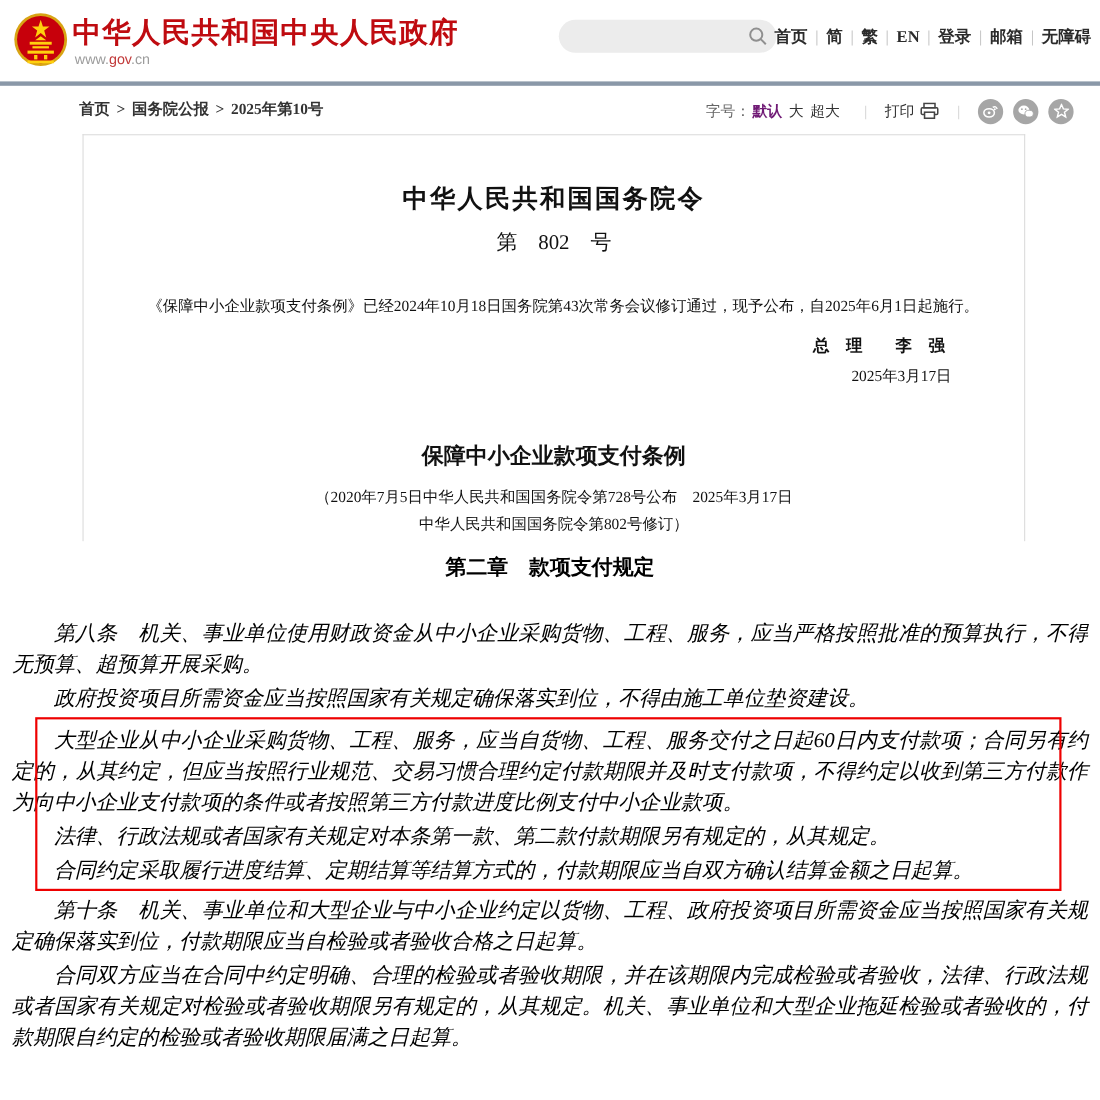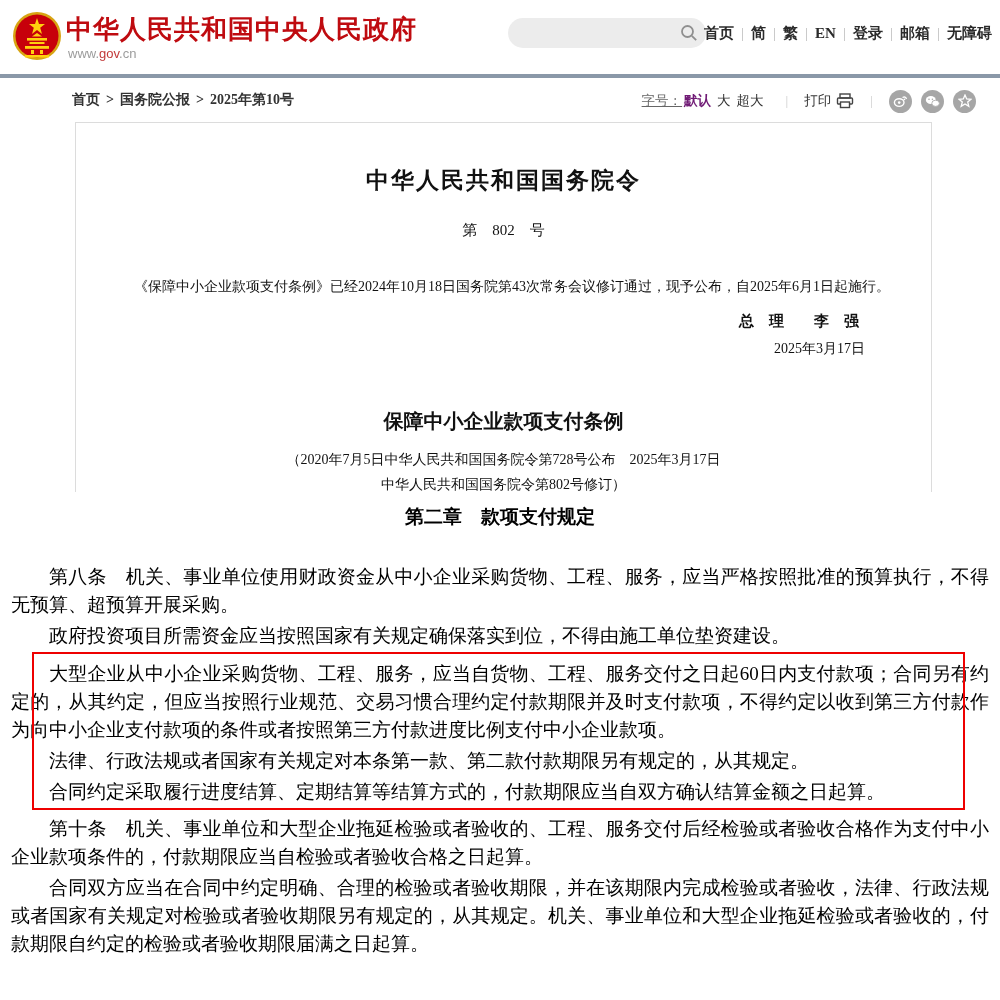--- a/index.html
+++ b/index.html
@@ -26,46 +26,46 @@
 
   .divider{position:absolute;top:74px;left:0;width:1000px;height:4px;background:#8a98a8;}
 
   
   .crumb-row{position:absolute;top:88px;left:72px;right:60px;height:26px;}
   .breadcrumb{position:absolute;left:0;top:3px;font-size:14px;font-weight:bold;color:#333;}
   .breadcrumb .sep{font-weight:bold;color:#333;padding:0 6px;}
   .breadcrumb .link{cursor:pointer;}
   .toolbar{position:absolute;right:0;top:0;display:flex;align-items:center;height:26px;
            font-size:13.5px;color:#555;}
-  .toolbar .lbl{color:#666;text-decoration:underline;}
+  .toolbar .lbl{color:#666;}
   .toolbar .opt-default{color:#701a75;font-weight:bold;margin:0 6px 0 2px;cursor:pointer;}
   .toolbar .opt{color:#333;margin-right:6px;cursor:pointer;}
   .toolbar .bar{color:#ccc;margin:0 16px;}
   .toolbar .print{color:#333;cursor:pointer;display:flex;align-items:center;}
   .toolbar .print svg{margin-left:5px;}
   .share{display:flex;gap:9px;}
   .circle-icon{width:23px;height:23px;border-radius:50%;background:#a6a6a6;display:flex;
                align-items:center;justify-content:center;cursor:pointer;}
 
   
   .doc-box{position:absolute;top:122px;left:75px;width:857px;height:370px;background:#fff;
            border:1px solid #dcdcdc;border-bottom:none;box-sizing:border-box;}
   .decree-title{margin-top:42px;text-align:center;font-size:23px;font-weight:bold;letter-spacing:2px;}
-  .decree-no{margin-top:25px;text-align:center;font-size:15px;}
+  .decree-no{margin-top:11px;text-align:center;font-size:19px;}
   .announce{margin:35px 30px 0;font-size:14px;line-height:24px;text-indent:2em;text-align:justify;}
   .sign{margin-top:13px;padding-right:72px;text-align:right;font-size:15px;font-weight:bold;}
   .sign-date{margin-top:9px;padding-right:66px;text-align:right;font-size:14px;}
   .reg-title{margin-top:50px;text-align:center;font-size:20px;font-weight:bold;}
   .reg-sub{margin-top:12px;text-align:center;font-size:14px;line-height:25px;}
 
   
   .content{position:absolute;top:497px;left:0;width:1000px;padding:0 11px;box-sizing:border-box;
            font-size:19px;line-height:28px;text-align:justify;color:#000;}
   .chapter{text-align:center;font-weight:bold;font-size:19px;margin:6px 0 32px;}
-  .content p{margin:3px 0;text-indent:2em;}
+  .content p{margin:3px 0;text-indent:2em;font-style:italic;}
   .hl{position:relative;margin:10px 0 9px;}
   .redbox{position:absolute;left:21px;right:24px;top:-8px;bottom:-4px;border:2px solid #ee0000;
           pointer-events:none;}
 </style>
 </head>
 <body>
 
 <div class="page">
 
   <div class="header">
@@ -164,17 +164,17 @@
     <p>第八条　机关、事业单位使用财政资金从中小企业采购货物、工程、服务，应当严格按照批准的预算执行，不得无预算、超预算开展采购。</p>
     <p>政府投资项目所需资金应当按照国家有关规定确保落实到位，不得由施工单位垫资建设。</p>
 
     <div class="hl">
       <div class="redbox"></div>
       <p>大型企业从中小企业采购货物、工程、服务，应当自货物、工程、服务交付之日起60日内支付款项；合同另有约定的，从其约定，但应当按照行业规范、交易习惯合理约定付款期限并及时支付款项，不得约定以收到第三方付款作为向中小企业支付款项的条件或者按照第三方付款进度比例支付中小企业款项。</p>
       <p>法律、行政法规或者国家有关规定对本条第一款、第二款付款期限另有规定的，从其规定。</p>
       <p>合同约定采取履行进度结算、定期结算等结算方式的，付款期限应当自双方确认结算金额之日起算。</p>
     </div>
 
-    <p>第十条　机关、事业单位和大型企业拖延检验或者验收的、工程、服务交付后经检验或者验收合格作为支付中小企业款项条件的，付款期限应当自检验或者验收合格之日起算。</p>
+    <p>第十条　机关、事业单位和大型企业与中小企业约定以货物、工程、政府投资项目所需资金应当按照国家有关规定确保落实到位，付款期限应当自检验或者验收合格之日起算。</p>
     <p>合同双方应当在合同中约定明确、合理的检验或者验收期限，并在该期限内完成检验或者验收，法律、行政法规或者国家有关规定对检验或者验收期限另有规定的，从其规定。机关、事业单位和大型企业拖延检验或者验收的，付款期限自约定的检验或者验收期限届满之日起算。</p>
   </div>
 
 </div>
 
 </body></html>

